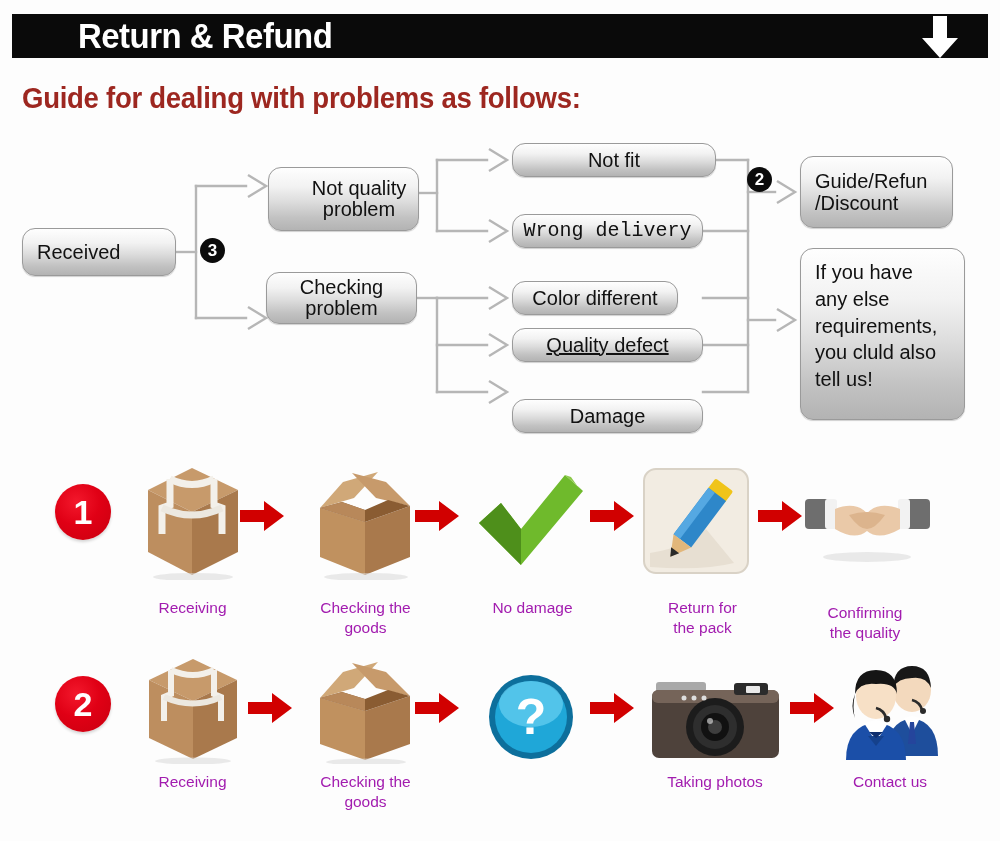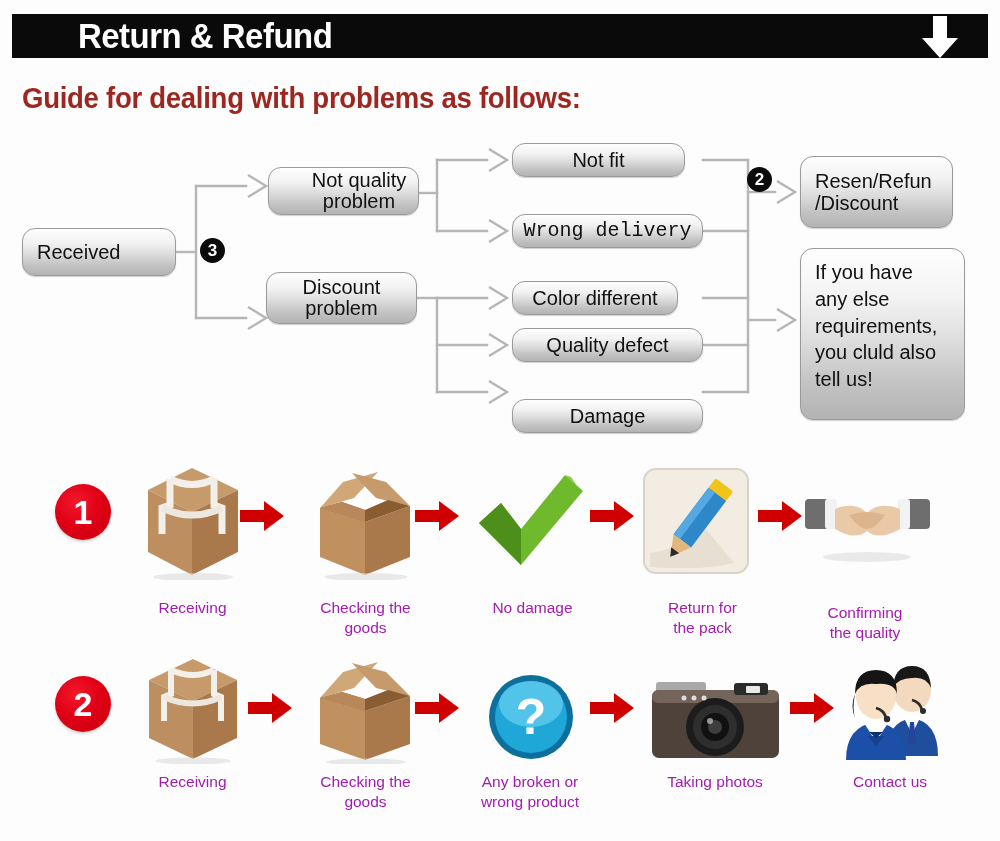--- a/index.html
+++ b/index.html
@@ -133,52 +133,52 @@
         <polyline points="489,381 507,392 489,403"></polyline>
         <polyline points="777,181 795,192 777,203"></polyline>
         <polyline points="777,309 795,320 777,331"></polyline>
       </g>
     </svg>
 
     <div class="node lead" style="left:22px;top:228px;width:154px;height:48px;">
       <span class="txt">Received</span>
     </div>
 
-    <div class="node" style="left:268px;top:167px;width:151px;height:48px;padding-left:37px;">
+    <div class="node" style="left:268px;top:167px;width:151px;height:64px;padding-left:37px;">
       <span class="txt">Not quality
 problem</span>
     </div>
 
     <div class="node" style="left:266px;top:272px;width:151px;height:52px;">
-      <span class="txt">Discount
+      <span class="txt">Checking
 problem</span>
     </div>
 
-    <div class="node" style="left:512px;top:143px;width:173px;height:34px;">
+    <div class="node" style="left:512px;top:143px;width:204px;height:34px;">
       <span class="txt">Not fit</span>
     </div>
 
     <div class="node" style="left:512px;top:214px;width:191px;height:34px;font-family:Liberation Mono, monospace;">
       <span class="txt">Wrong delivery</span>
     </div>
 
     <div class="node" style="left:512px;top:281px;width:166px;height:34px;">
       <span class="txt">Color different</span>
     </div>
 
-    <div class="node" style="left:512px;top:328px;width:191px;height:34px;">
+    <div class="node" style="left:512px;top:328px;width:191px;height:34px;text-decoration:underline;">
       <span class="txt">Quality defect</span>
     </div>
 
     <div class="node" style="left:512px;top:375px;width:191px;height:34px;margin-top:24px;">
       <span class="txt">Damage</span>
     </div>
 
     <div class="node lead" style="left:800px;top:156px;width:153px;height:72px;line-height:1.12;">
-      <span class="txt">Resen/Refun
+      <span class="txt">Guide/Refun
 /Discount</span>
     </div>
 
     <div class="node lead" style="left:800px;top:248px;width:165px;height:172px;line-height:1.34;align-items:flex-start;padding-top:10px;">
       <span class="txt">If you have
 any else
 requirements,
 you cluld also
 tell us!</span>
     </div>
@@ -324,22 +324,20 @@
     </svg>
 
     <div class="icon-slot" style="left:488px;top:22px;width:86px;height:86px;">
       <svg viewBox="0 0 86 86" width="86" height="86">
         <circle cx="43" cy="43" r="42" fill="#0d6f9c"></circle>
         <circle cx="43" cy="43" r="36" fill="#1fa7d8"></circle>
         <ellipse cx="43" cy="30" rx="32" ry="23" fill="#64cdf0" opacity="0.75"></ellipse>
         <text x="43" y="60" text-anchor="middle" font-size="50" font-weight="bold" fill="#ffffff" font-family="Liberation Sans, sans-serif">?</text>
       </svg>
     </div>
-    <div class="step-label" style="left:440px;top:120px;width:180px;">Any broken or
-wrong product</div>
 
     <svg class="arrow-red" style="left:590px;top:40px;" viewBox="0 0 44 32">
       <polygon points="0,10 24,10 24,1 44,16 24,31 24,22 0,22" fill="#d10000"></polygon>
     </svg>
 
     <div class="icon-slot" style="left:648px;top:18px;width:135px;height:96px;">
       <svg viewBox="0 0 135 96" width="135" height="96">
         <rect x="8" y="12" width="50" height="10" rx="3" fill="#a9a9a9"></rect>
         <rect x="4" y="20" width="127" height="68" rx="7" fill="#4e423b"></rect>
         <rect x="4" y="20" width="127" height="13" rx="6" fill="#756459"></rect>

